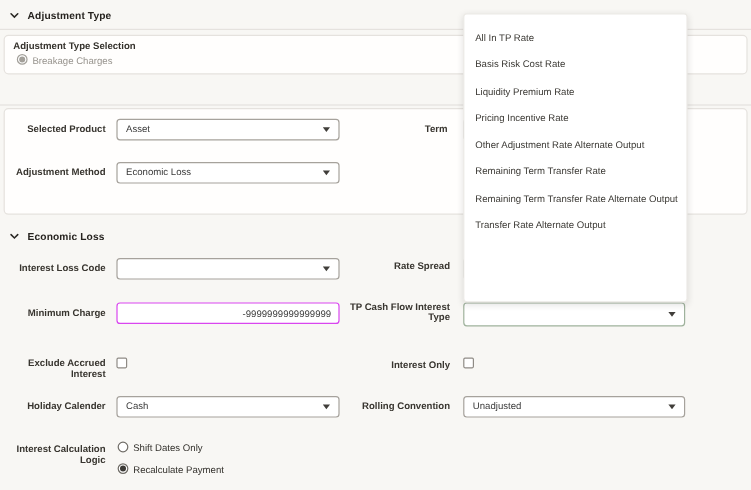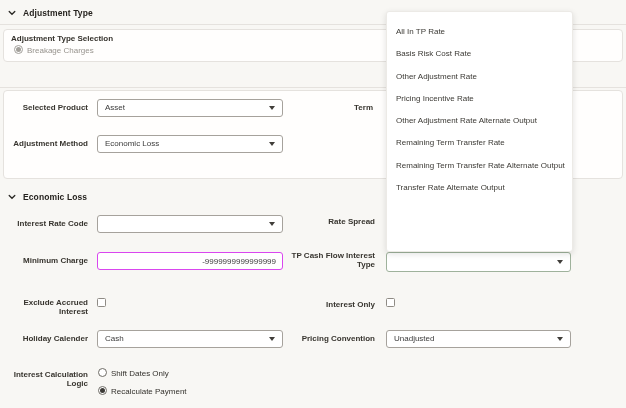--- a/index.html
+++ b/index.html
@@ -98,21 +98,21 @@
 
 <div class="sec-head" style="top:192px;left:8px;">
   <span class="chev">
     <svg viewBox="0 0 8 8" width="8" height="8">
         <path d="M1.2 2.5 L4 5.3 L6.8 2.5" stroke="#2b2925" stroke-width="1.3" fill="none" stroke-linecap="round"></path>
       </svg>
   </span>
   <span>Economic Loss</span>
 </div>
 
-<div class="label one" style="left:2px;width:86px;top:215px;">Interest Rate Code</div>
+<div class="label one" style="left:2px;width:86px;top:215px;">Interest Loss Code</div>
 <div class="field" style="left:97px;top:215px;width:186px;">
   <span></span>
   <span class="caret"></span>
 </div>
 
 <div class="label one" style="left:287px;width:88px;top:213px;">Rate Spread</div>
 <div class="field" style="left:386px;top:215px;width:185px;">
   <span></span>
 </div>
 
@@ -130,34 +130,34 @@
 
 <div class="label multi" style="left:287px;width:88px;top:300px;">Interest Only</div>
 <span class="checkbox" style="left:386px;top:298px;"></span>
 
 <div class="label one" style="left:2px;width:86px;top:330px;">Holiday Calender</div>
 <div class="field" style="left:97px;top:330px;width:186px;">
   <span>Cash</span>
   <span class="caret"></span>
 </div>
 
-<div class="label one" style="left:287px;width:88px;top:330px;">Pricing Convention</div>
+<div class="label one" style="left:287px;width:88px;top:330px;">Rolling Convention</div>
 <div class="field" style="left:386px;top:330px;width:185px;">
   <span>Unadjusted</span>
   <span class="caret"></span>
 </div>
 
 <div class="label multi" style="left:2px;width:86px;top:370px;">Interest Calculation Logic</div>
 <span class="radio" style="left:98px;top:368px;"></span>
 <span class="opt-label" style="left:111px;top:369px;">Shift Dates Only</span>
 <span class="radio checked" style="left:98px;top:386px;"></span>
 <span class="opt-label" style="left:111px;top:387px;">Recalculate Payment</span>
 
 <div class="panel">
   <div class="option">All In TP Rate</div>
   <div class="option">Basis Risk Cost Rate</div>
-  <div class="option">Other Adjustment Rate</div>
+  <div class="option">Liquidity Premium Rate</div>
   <div class="option">Pricing Incentive Rate</div>
   <div class="option">Other Adjustment Rate Alternate Output</div>
   <div class="option">Remaining Term Transfer Rate</div>
   <div class="option">Remaining Term Transfer Rate Alternate Output</div>
   <div class="option">Transfer Rate Alternate Output</div>
 </div>
 
 </body></html>

